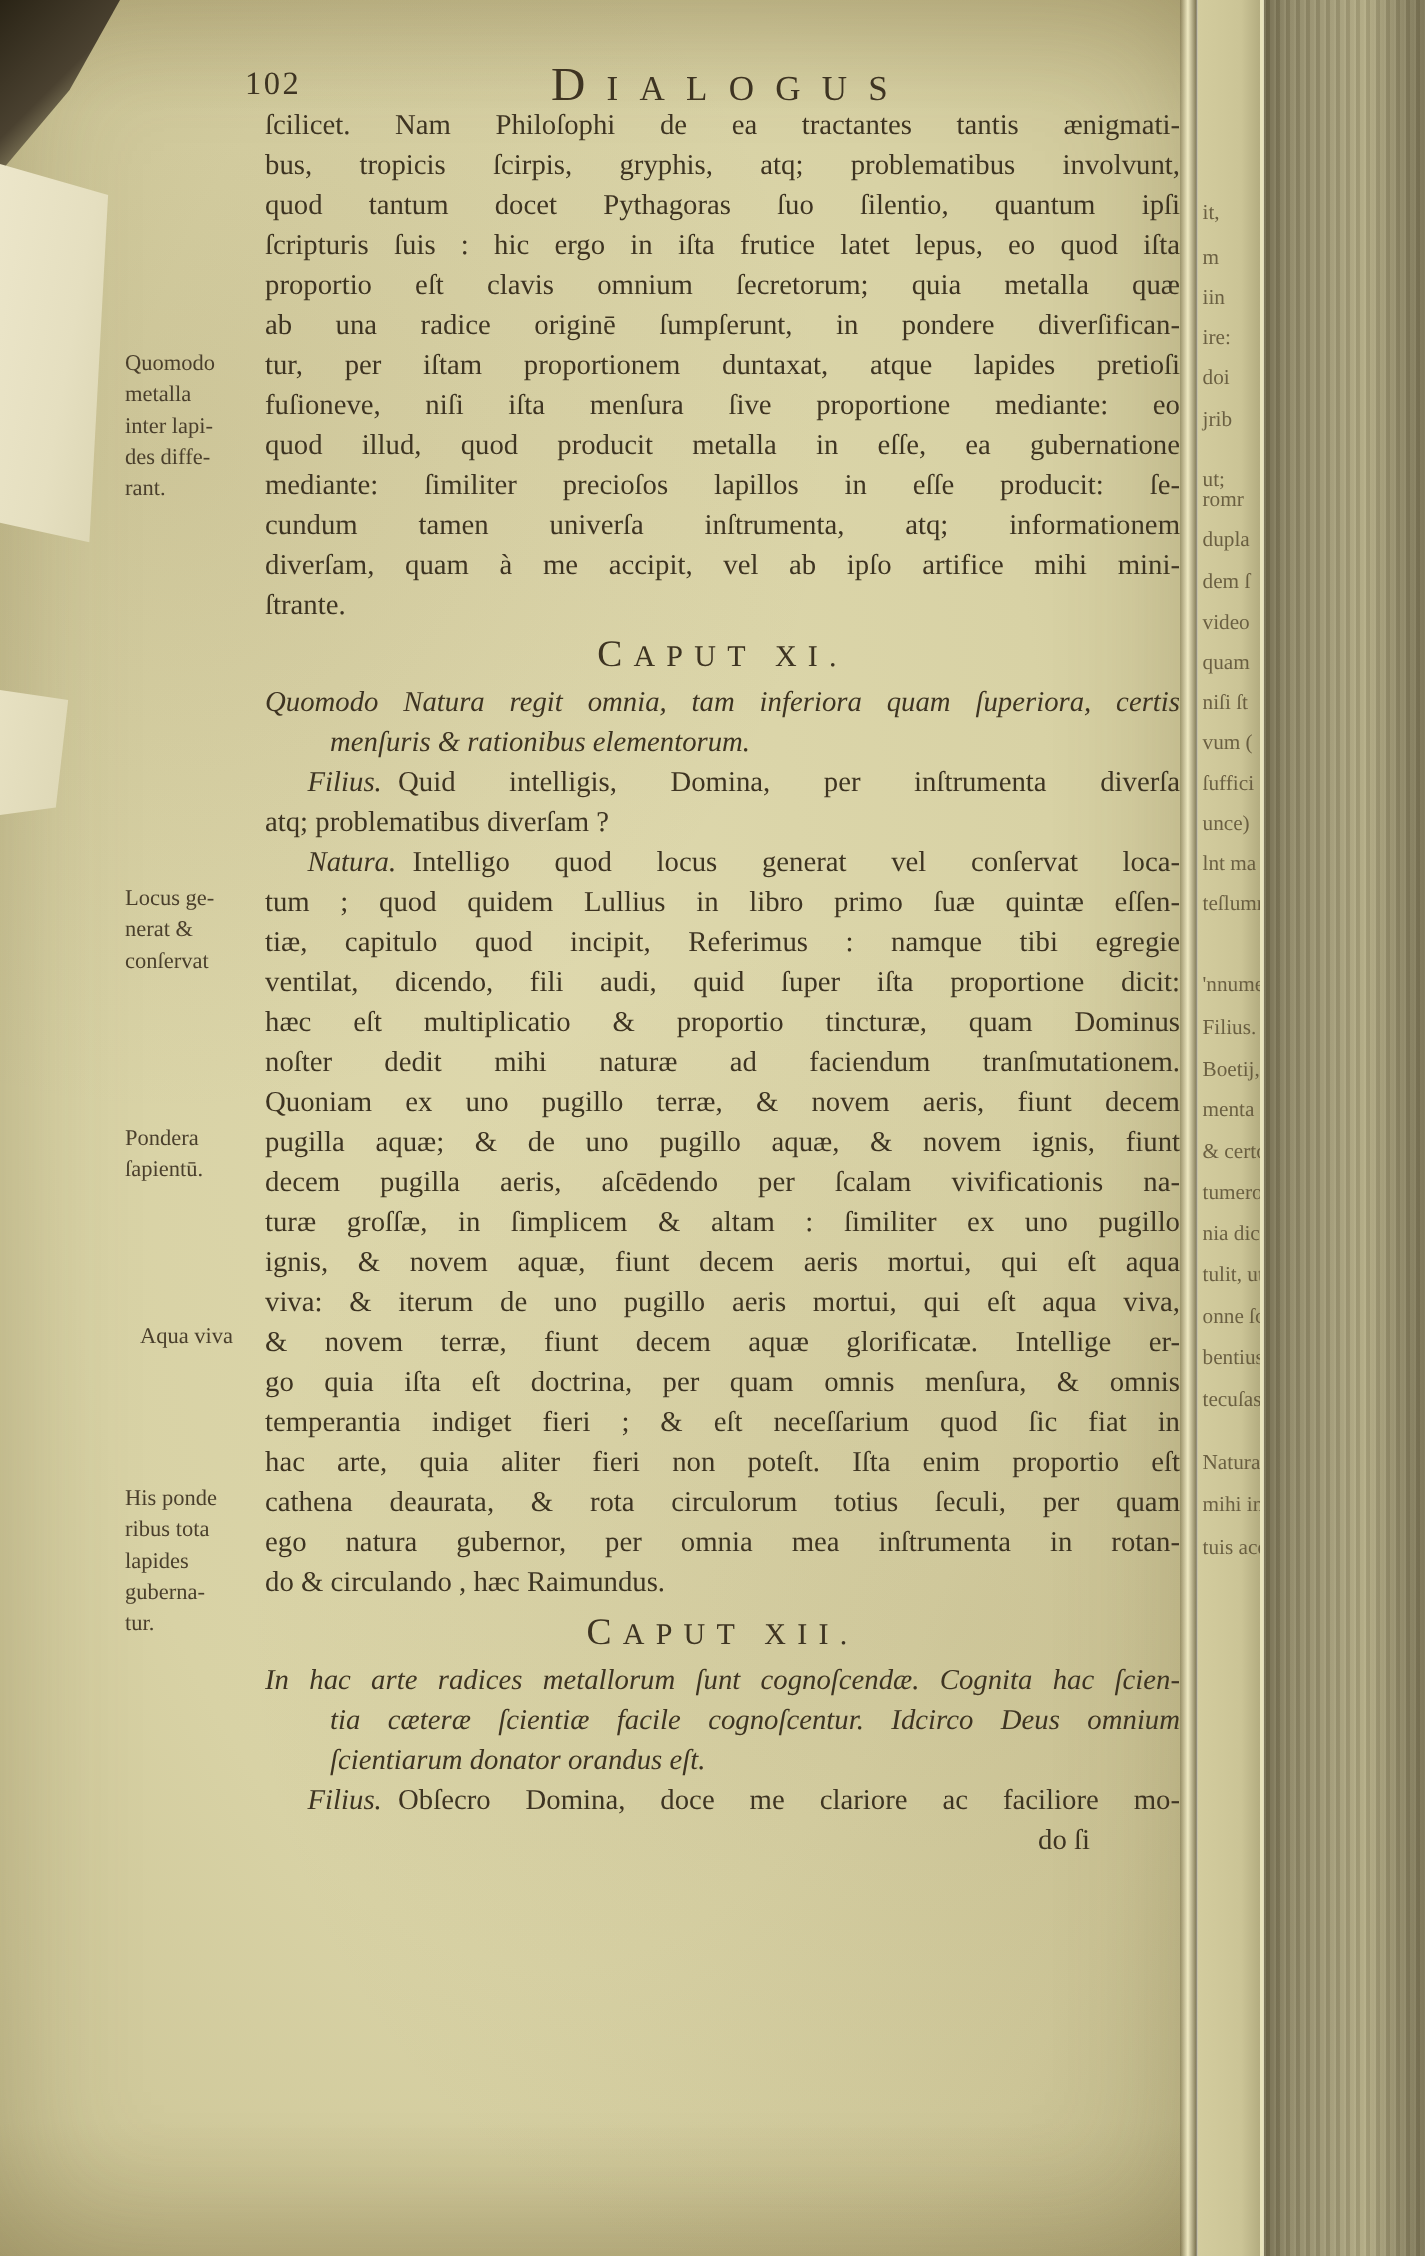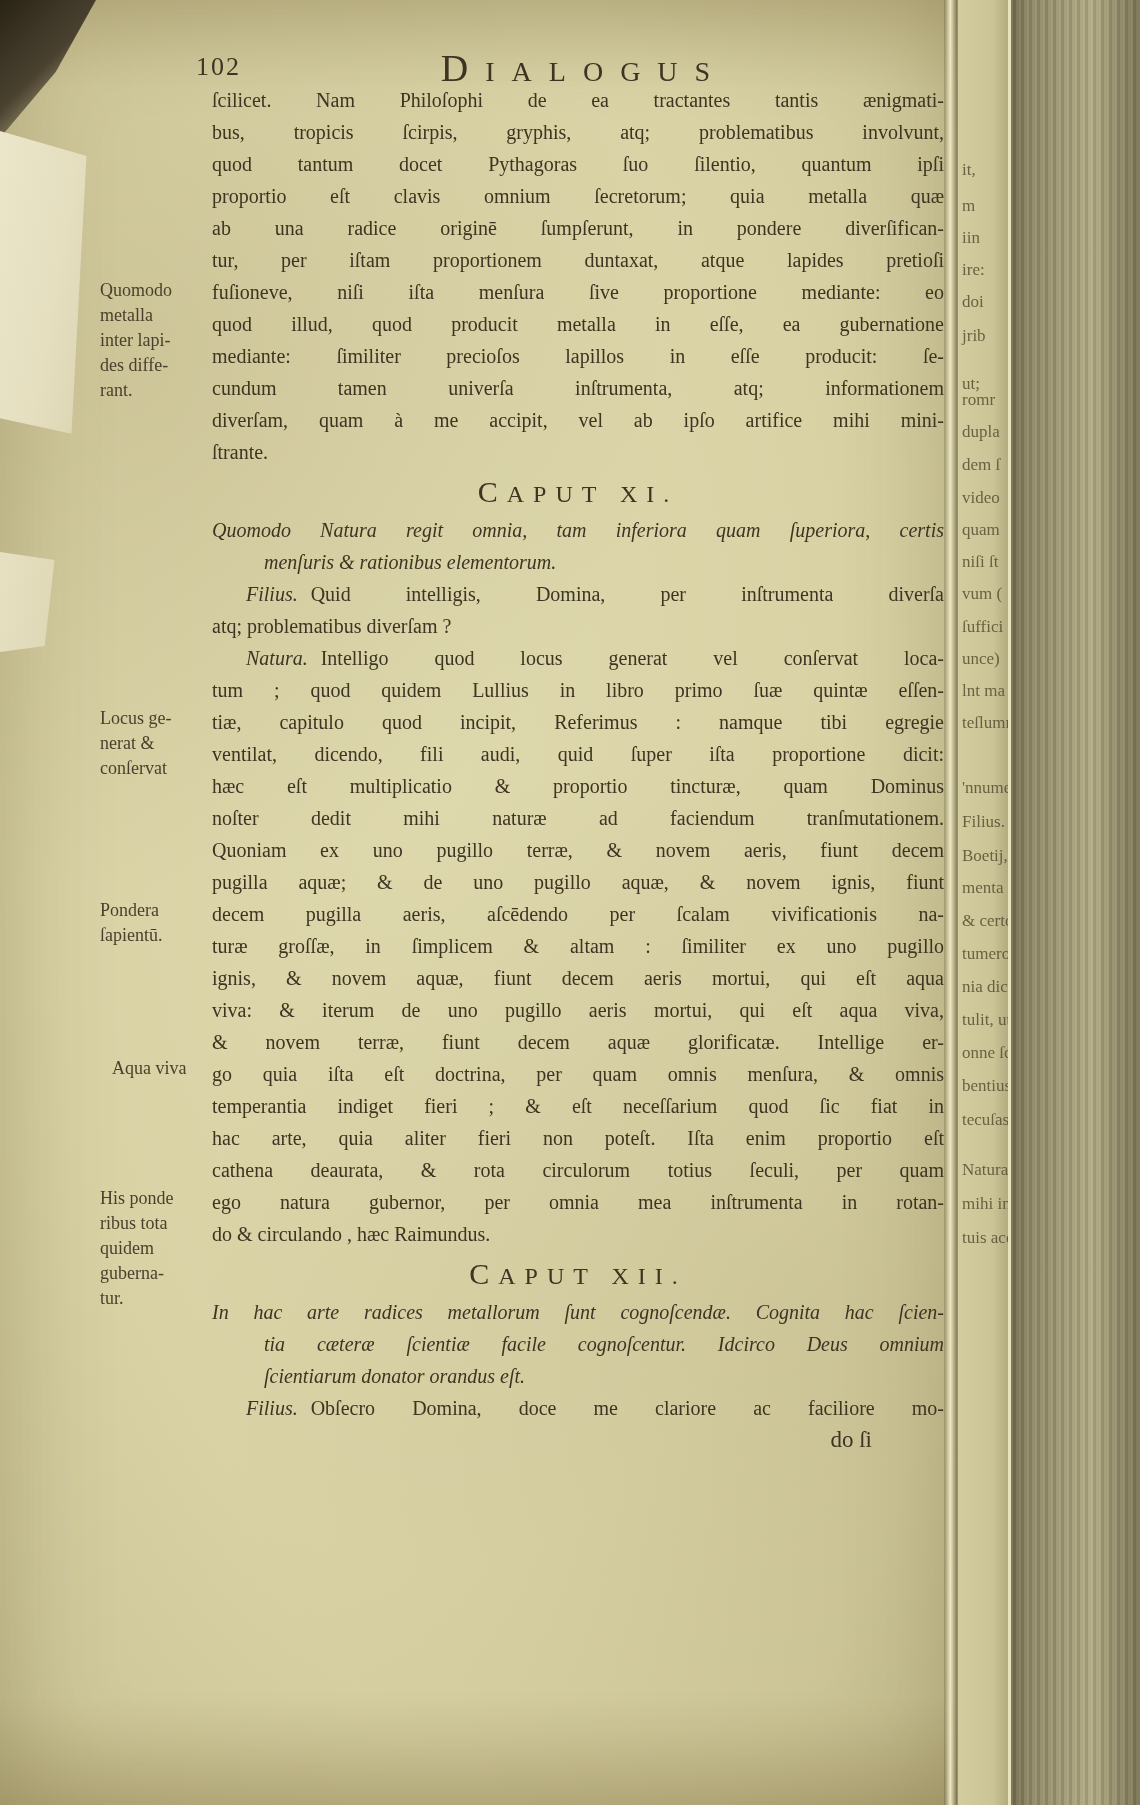--- a/index.html
+++ b/index.html
@@ -74,21 +74,21 @@
   .margin-note{position:absolute;left:100px;width:104px;font-size:18px;line-height:25px;color:#4a3f2c;}
   .mn-line{white-space:nowrap;}
   .note-1{top:278px;}
   .note-2{top:706px;}
   .note-3{top:898px;}
   .note-4{top:1056px;margin-left:12px;}
   .note-5{top:1186px;}
   
   .body-text{position:absolute;left:212px;top:84px;width:732px;}
   .line{
-    line-height:32px;height:32px;font-size:20px;
+    line-height:32px;height:32px;font-size:23px;
     text-align:justify;text-align-last:justify;
     overflow:hidden;white-space:nowrap;
   }
   .rest{display:contents;}
   .para .line:last-child,.rest .line:last-child{text-align-last:left;}
   .para.single .line{text-align-last:justify;}
   .speaker-line{padding-left:34px;}
   .speaker{font-style:italic;margin-right:13px;}
   .chapter-heading{
     text-align:center;font-size:24px;letter-spacing:9px;line-height:32px;
@@ -134,32 +134,33 @@
         <div class="mn-line">ſapientū.</div>
       </div>
     <div class="margin-note note-4">
 
     <div class="mn-line">Aqua viva</div>
       </div>
     <div class="margin-note note-5">
 
     <div class="mn-line">His ponde</div>
         <div class="mn-line">ribus tota</div>
-        <div class="mn-line">quidem</div>
+        <div class="mn-line">lapides</div>
         <div class="mn-line">guberna-</div>
         <div class="mn-line">tur.</div>
       </div>
 
     <div class="body-text">
 
       <div class="para">
 
       <div class="line">ſcilicet.  Nam Philoſophi de ea tractantes tantis ænigmati-</div>
           <div class="line">bus, tropicis ſcirpis, gryphis, atq; problematibus involvunt,</div>
           <div class="line">quod tantum docet Pythagoras ſuo ſilentio, quantum ipſi</div>
+          <div class="line">ſcripturis ſuis : hic ergo in iſta frutice latet lepus, eo quod iſta</div>
           <div class="line">proportio eſt clavis omnium ſecretorum; quia metalla quæ</div>
           <div class="line">ab una radice originē ſumpſerunt, in pondere diverſifican-</div>
           <div class="line">tur, per iſtam proportionem duntaxat, atque lapides pretioſi</div>
           <div class="line">fuſioneve, niſi iſta menſura ſive proportione mediante: eo</div>
           <div class="line">quod illud, quod producit metalla in eſſe, ea gubernatione</div>
           <div class="line">mediante: ſimiliter precioſos lapillos in eſſe producit: ſe-</div>
           <div class="line">cundum tamen univerſa inſtrumenta, atq; informationem</div>
           <div class="line">diverſam, quam à me accipit, vel ab ipſo artifice mihi mini-</div>
           <div class="line">ſtrante.</div>
         </div>

